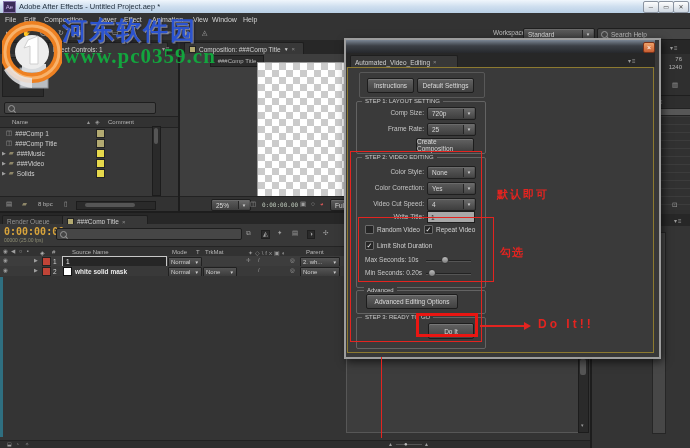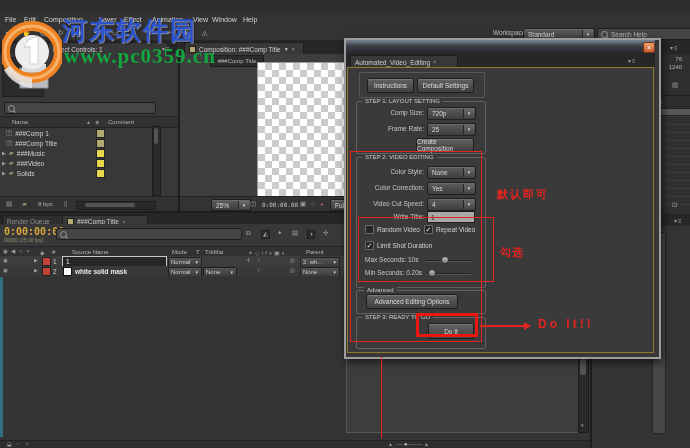--- a/index.html
+++ b/index.html
@@ -69,20 +69,27 @@
   .wm-url{font-family:"Liberation Serif",serif;font-size:21px;font-weight:bold;color:#13a53e;letter-spacing:1px;}
   .tc-yellow{color:#d8a43c;font-family:"DejaVu Sans Mono",monospace;}
   .scroll{background:#2a2a2a;border:1px solid #1c1c1c;}
   .scroll-thumb{background:#555;border-radius:2px;}
 </style>
 </head>
 <body>
 
 <div class="stage">
 
+  <div class="a titlebar" style="left:0;top:0;width:690px;height:13px;">
+    <div class="a" style="left:3px;top:1px;width:11px;height:10px;background:#3b2c59;border:1px solid #8a7bb0;color:#cfbef0;font-size:6px;text-align:center;line-height:10px;">Ae</div>
+    <div class="a tx" style="left:19px;top:2px;font-size:7.5px;color:#1e2c3a;">Adobe After Effects - Untitled Project.aep *</div>
+    <div class="a winbtn" style="left:643px;top:1px;">─</div>
+    <div class="a winbtn" style="left:658px;top:1px;">▭</div>
+    <div class="a winbtn" style="left:673px;top:1px;">✕</div>
+  </div>
 
   <div class="a menubar" style="left:0;top:13px;width:690px;height:13px;">
     <span class="a menuitem tx" style="left:5px;top:3px;">File</span>
     <span class="a menuitem tx" style="left:24px;top:3px;">Edit</span>
     <span class="a menuitem tx" style="left:44px;top:3px;">Composition</span>
     <span class="a menuitem tx" style="left:99px;top:3px;">Layer</span>
     <span class="a menuitem tx" style="left:124px;top:3px;">Effect</span>
     <span class="a menuitem tx" style="left:152px;top:3px;">Animation</span>
     <span class="a menuitem tx" style="left:193px;top:3px;">View</span>
     <span class="a menuitem tx" style="left:212px;top:3px;">Window</span>

